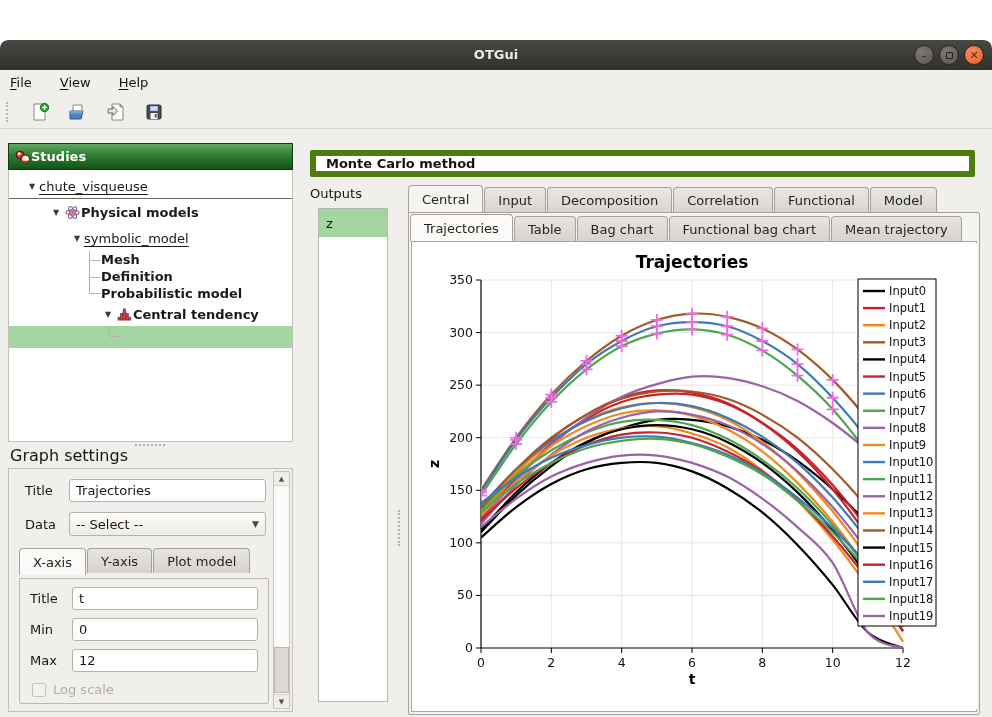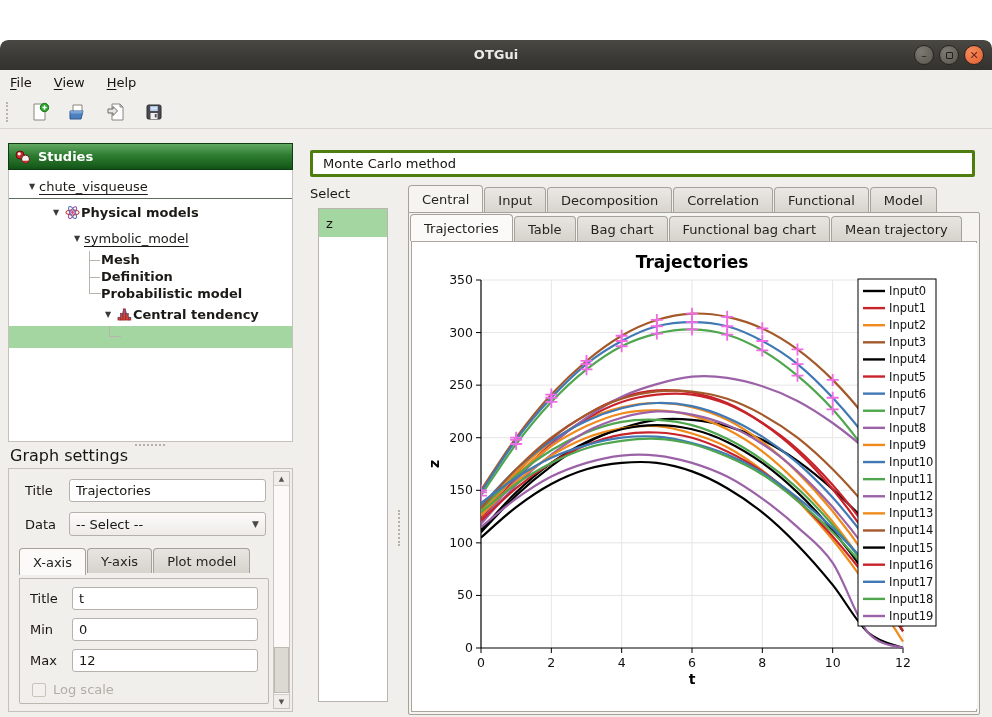--- a/index.html
+++ b/index.html
@@ -11,30 +11,30 @@
     background:linear-gradient(#4a4843,#3b3935 60%,#34322e);border-radius:8px 8px 0 0;}
   #titlebar .title{position:absolute;left:0;right:0;top:0;height:30px;line-height:30px;text-align:center;
     color:#eceae6;font-weight:bold;font-size:13px;}
   .winbtns{position:absolute;right:8px;top:5px;display:flex;gap:5px;}
   .winbtn{width:20px;height:20px;border-radius:50%;border:1px solid #27251f;display:flex;align-items:center;justify-content:center;
     font-size:11px;line-height:1;color:#211f1a;background:radial-gradient(circle at 35% 30%,#7d7a73,#595650);}
   .winbtn.close{background:radial-gradient(circle at 35% 30%,#f58b5c,#e35e2f);color:#6e2810;font-weight:bold;}
   .winbtn .sq{width:7px;height:7px;border:1.5px solid #211f1a;border-radius:1px;}
 
   
-  #menubar{position:absolute;left:0;top:30px;width:100%;height:25px;display:flex;align-items:center;padding-left:10px;gap:22px;background:#f1efeb;}
+  #menubar{position:absolute;left:0;top:30px;width:100%;height:25px;display:flex;align-items:center;padding-left:10px;gap:28px;background:#f1efeb;}
   .menu-item{font-size:13px;color:#151310;cursor:default;}
   .menu-item u{text-underline-offset:2px;}
   #toolbar{position:absolute;left:0;top:55px;width:100%;height:34px;display:flex;align-items:center;gap:16px;padding-left:6px;
     border-bottom:1px solid #d9d6d0;background:#f1efeb;}
   .tb-handle{width:3px;height:20px;border-left:2px dotted #b9b5ae;margin-right:4px;}
   .tb-btn{width:22px;height:22px;display:flex;align-items:center;justify-content:center;}
 
   
-  #studies-header{position:absolute;left:8px;top:103px;width:285px;height:27px;display:flex;align-items:center;gap:7px;padding-left:6px;
+  #studies-header{position:absolute;left:8px;top:103px;width:285px;height:27px;display:flex;align-items:center;padding-left:6px;
     background:linear-gradient(#63a863,#2e7d32 45%,#175c1b 90%,#124f17);border:1px solid #0f3d12;color:#fff;font-weight:bold;font-size:13px;}
   #tree{position:absolute;left:8px;top:130px;width:285px;height:272px;background:#ffffff;border:1px solid #c6c2bb;border-top:none;
     padding-top:5px;overflow:hidden;}
   .tree-row{position:relative;display:flex;align-items:center;font-size:13px;color:#1c1a17;}
   .tree-row.h26{height:26px;} .tree-row.h24{height:24px;} .tree-row.h17{height:17px;} .tree-row.h22{height:22px;flex-direction:column;}
   .tree-row .exp{font-size:8px;color:#3c3a36;width:14px;text-align:center;flex:0 0 14px;}
   .tree-row .ticon{flex:0 0 18px;display:flex;align-items:center;justify-content:center;}
   .tree-row .lbl{white-space:nowrap;}
   .tree-row .lbl.bold{font-weight:bold;}
   .tree-row .lbl.uline{text-decoration:underline;text-underline-offset:3px;}
@@ -65,22 +65,22 @@
   .chk-label{font-size:13px;color:#b2aea7;}
   
   #gs-scroll{position:absolute;right:2px;top:2px;bottom:2px;width:17px;border:1px solid #c9c5be;background:#fbfaf8;}
   .sb-btn{position:absolute;left:0;width:15px;height:14px;background:#f0eeea;display:flex;align-items:center;justify-content:center;
     font-size:7px;color:#55534e;}
   #gs-scroll .up{top:0;border-bottom:1px solid #d4d1ca;}
   #gs-scroll .down{bottom:0;border-top:1px solid #d4d1ca;}
   .sb-thumb{position:absolute;left:0;width:15px;bottom:15px;height:46px;background:#dcd9d3;border:1px solid #bdb9b2;}
 
   
-  #method-box{position:absolute;left:310px;top:110px;width:665px;height:27px;background:#fff;border:3px solid #4d7c0f;border-radius:2px;
-    display:flex;align-items:center;padding-left:10px;font-size:13px;font-weight:normal;color:#14120f;}
+  #method-box{position:absolute;left:310px;top:110px;width:665px;height:27px;background:#fff;border:6px solid #4d7c0f;border-radius:2px;
+    display:flex;align-items:center;padding-left:10px;font-size:13px;font-weight:bold;color:#14120f;}
   #outputs-label{position:absolute;left:310px;top:146px;font-size:13px;color:#181613;}
   #outputs-list{position:absolute;left:318px;top:168px;width:70px;height:494px;background:#fff;border:1px solid #b9b5ae;}
   .out-item{height:28px;display:flex;align-items:center;padding-left:7px;font-size:13px;color:#14120f;}
   .out-item.selected{background:#a3d6a0;}
   #out-splitter{position:absolute;left:398px;top:470px;height:36px;border-left:2px dotted #b5b1aa;}
 
   #tabw{position:absolute;left:408px;top:145px;width:572px;height:530px;}
   .tabbar{position:relative;display:flex;align-items:flex-end;height:27px;z-index:3;}
   .tab{height:25px;display:flex;align-items:center;padding:0 13px;font-size:13px;color:#26241f;margin-right:1px;
     border:1px solid #a6a19a;border-bottom:none;border-radius:4px 4px 0 0;background:linear-gradient(#eae8e4,#d8d5cf);}
@@ -277,21 +277,21 @@
       </div>
     </div>
     <div id="gs-scroll">
       <div class="sb-btn up">▲</div>
       <div class="sb-thumb"></div>
       <div class="sb-btn down">▼</div>
     </div>
   </div>
 
   <div id="method-box">Monte Carlo method</div>
-  <div id="outputs-label">Select</div>
+  <div id="outputs-label">Outputs</div>
   <div id="outputs-list">
       <div class="out-item selected">z</div>
     </div>
   <div id="out-splitter"></div>
 
   <div id="tabw">
     <div class="tabbar" id="tabbar1">
         <div class="tab  active">Central</div>
         <div class="tab ">Input</div>
         <div class="tab ">Decomposition</div>

